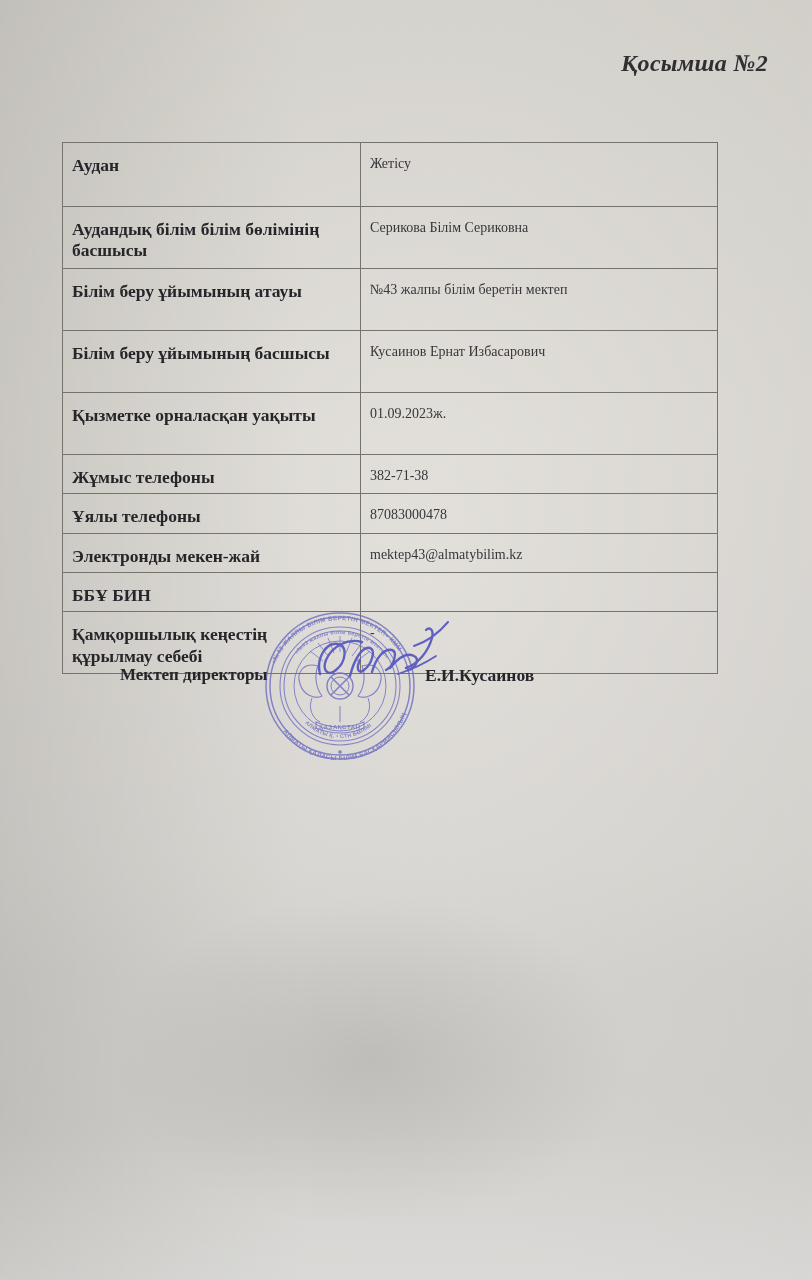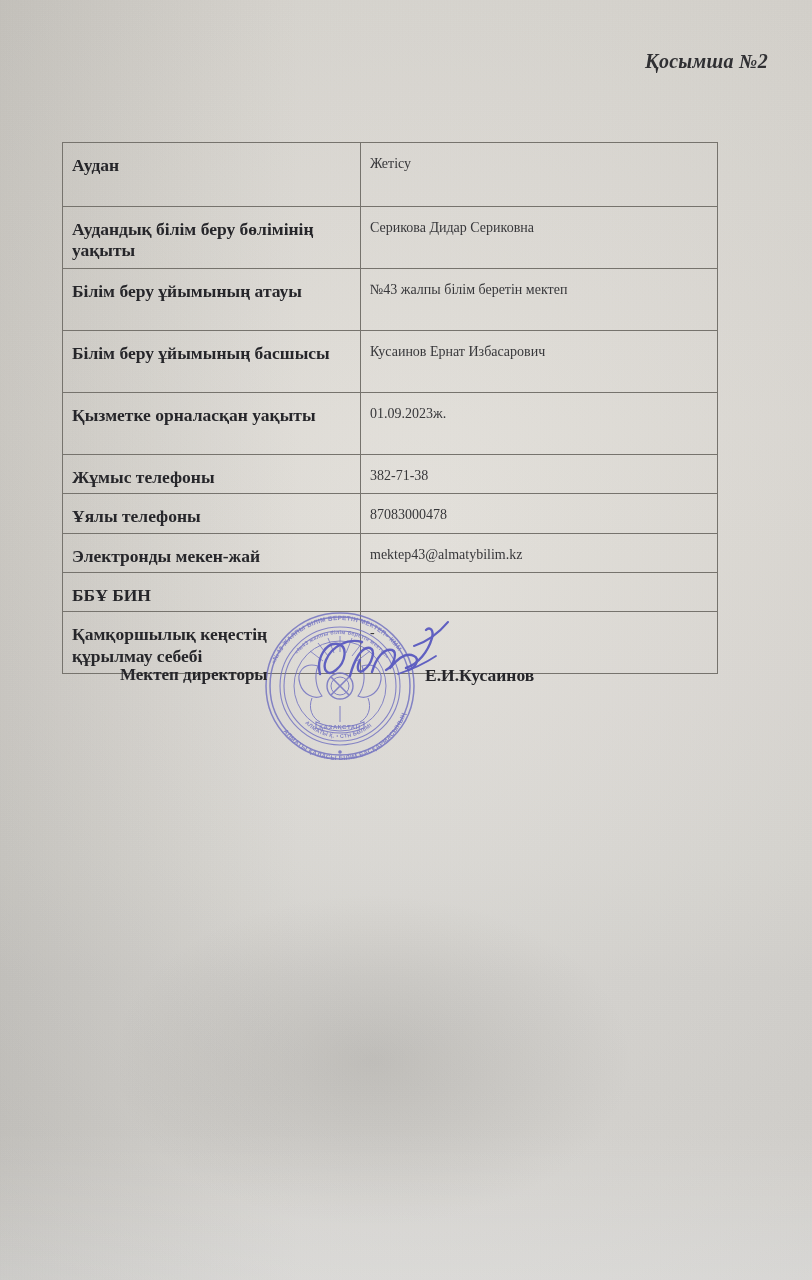--- a/index.html
+++ b/index.html
@@ -71,21 +71,21 @@
       repeating-linear-gradient(90deg, rgba(0,0,0,0.010) 0px, rgba(0,0,0,0.010) 1px, rgba(255,255,255,0.010) 1px, rgba(255,255,255,0.010) 3px);
   }
 
   
   .doc-header {
     position: absolute;
     right: 44px;
     top: 50px;
     font-style: italic;
     font-weight: 700;
-    font-size: 20px;
+    font-size: 24px;
     letter-spacing: 0.3px;
     color: #303033;
     white-space: nowrap;
   }
 
   
   .info-table {
     position: absolute;
     left: 62px;
     top: 142px;
@@ -174,22 +174,22 @@
 
   <div class="doc-header">Қосымша №2</div>
 
   <table class="info-table">
     <tbody>
       <tr class="r-tall">
         <td class="lbl">Аудан</td>
         <td class="val">Жетісу</td>
       </tr>
       <tr class="r-two">
-        <td class="lbl">Аудандық білім беру бөлімінің уақыты</td>
-        <td class="val">Серикова Дидар Сериковна</td>
+        <td class="lbl">Аудандық білім білім бөлімінің басшысы</td>
+        <td class="val">Серикова Білім Сериковна</td>
       </tr>
       <tr class="r-two">
         <td class="lbl">Білім беру ұйымының атауы</td>
         <td class="val">№43 жалпы білім беретін мектеп</td>
       </tr>
       <tr class="r-two">
         <td class="lbl">Білім беру ұйымының басшысы</td>
         <td class="val">Кусаинов Ернат Избасарович</td>
       </tr>
       <tr class="r-two">

